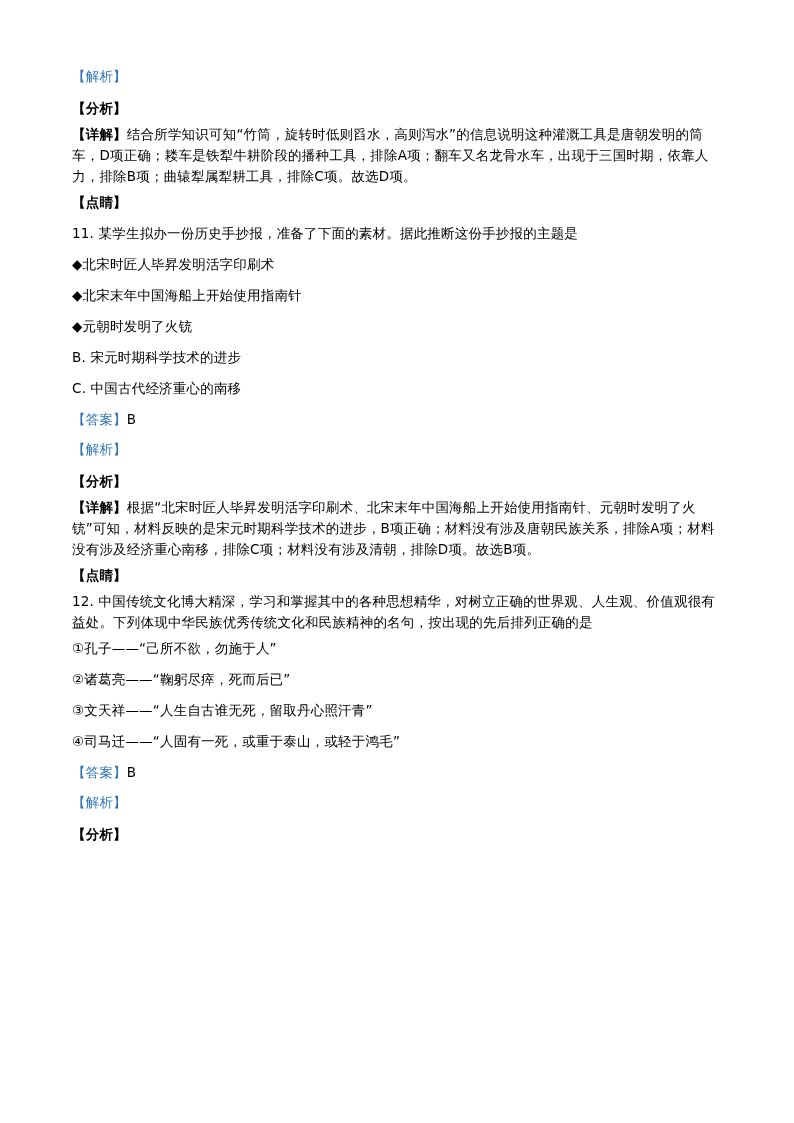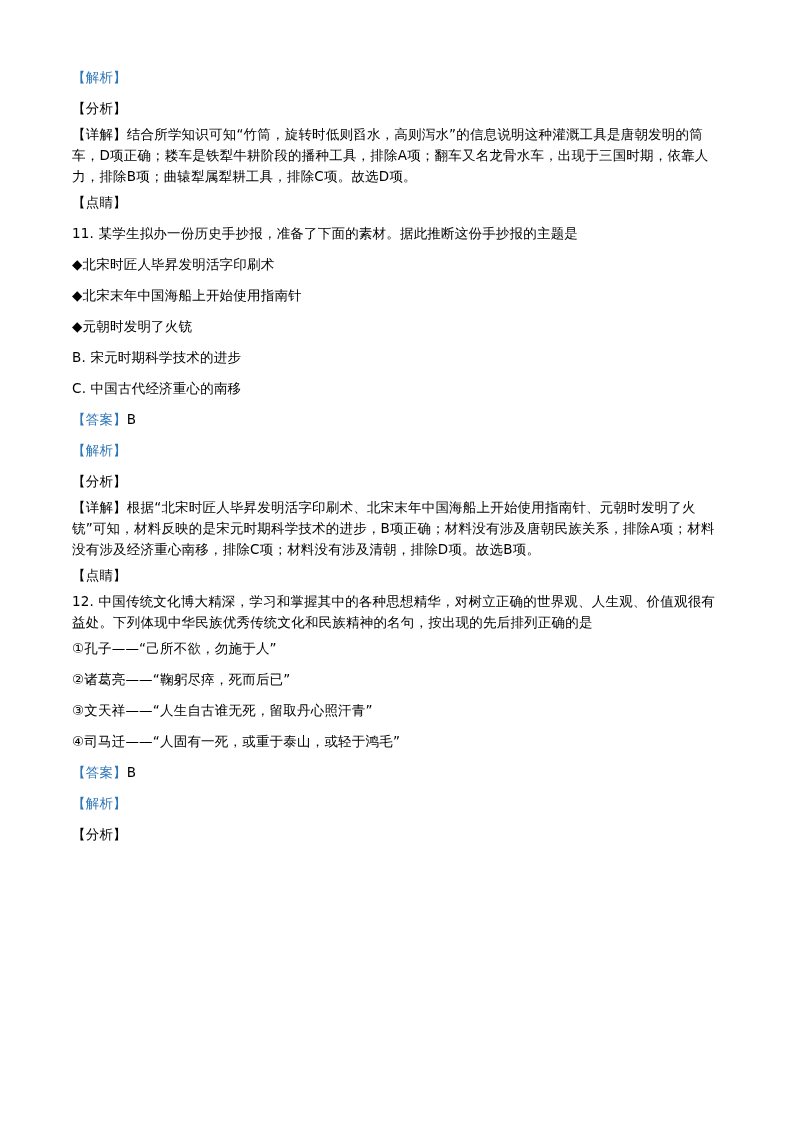--- a/index.html
+++ b/index.html
@@ -7,22 +7,22 @@
       width: 794px; height: 1123px; position: relative; overflow: hidden;
       font-family: "DejaVu Sans", "Liberation Sans", sans-serif;
       color: #000000;
     }
     .page { position: absolute; left: 72px; top: 62px; width: 652px; }
     .line {
       font-size: 13.5px; line-height: 31px; height: 31px;
       white-space: nowrap; letter-spacing: 0.2px;
     }
     .para { font-size: 13.5px; line-height: 21px; letter-spacing: 0.2px; }
-    .tag-blue { color: #2e75b6; }
-    .tag-black { color: #000; font-weight: normal; }
+    .tag-blue { color: #2e75b6; font-family: Liberation Mono, monospace; }
+    .tag-black { color: #000; font-weight: bold; }
     .opts-row { display: flex; font-size: 13.5px; line-height: 31px; height: 31px; }
     .opts-row .opt { width: 162px; white-space: nowrap; }
   </style>
 </head>
 <body>
 
 <div class="page">
 
   <div class="line tag-blue">【解析】</div>
   <div class="line tag-black">【分析】</div>

